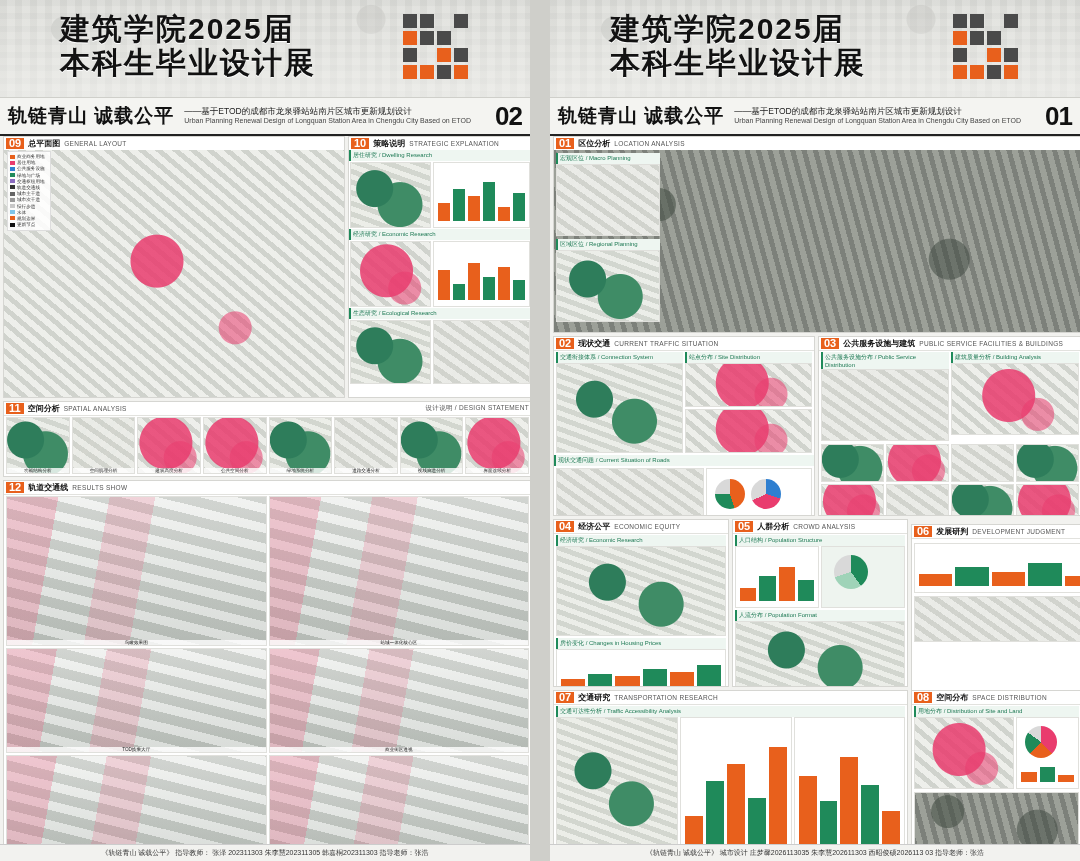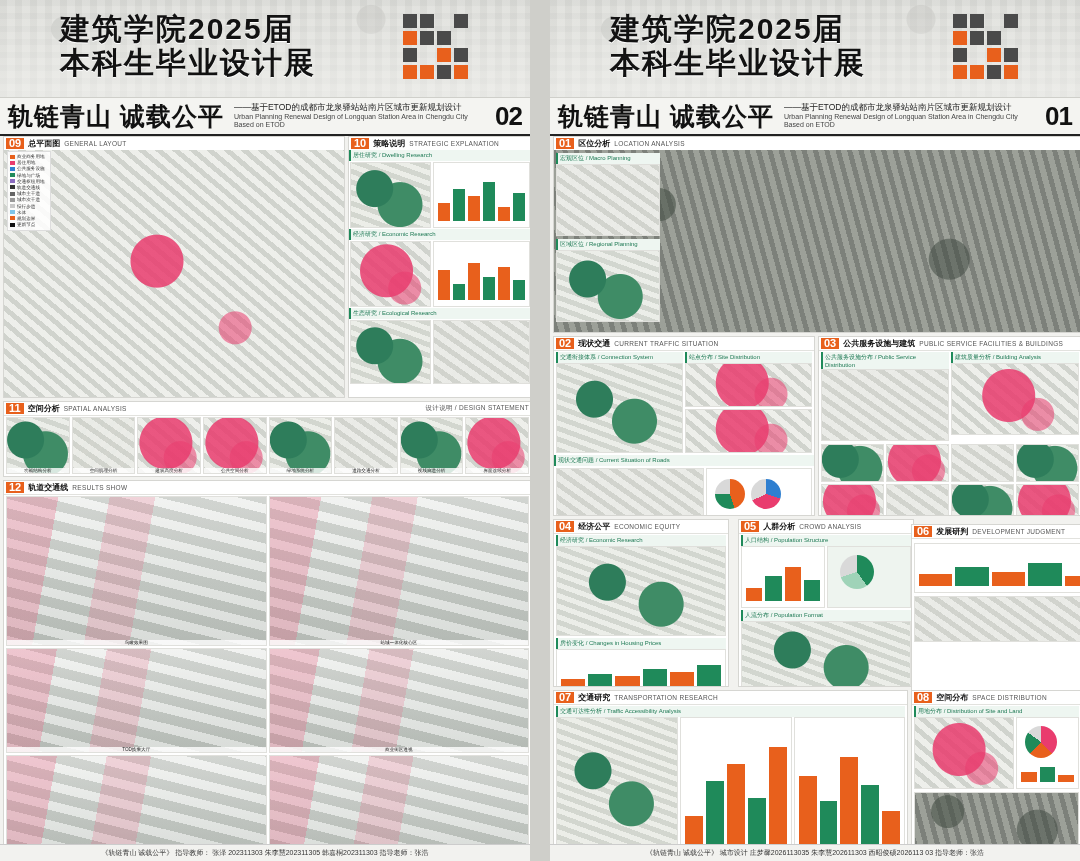--- a/index.html
+++ b/index.html
@@ -19,21 +19,21 @@
   .hdr .veil{position:absolute;inset:0;background:linear-gradient(180deg,rgba(245,245,242,.55),rgba(245,245,242,.80));}
   .hdr .title{position:absolute;left:60px;top:12px;z-index:3;color:#121212;font-weight:bold;line-height:1.12;
      font-size:30px;letter-spacing:2px;text-shadow:0 1px 0 #fff;}
   .hdr .title span{display:block;}
   .logo{position:absolute;right:62px;top:14px;z-index:3;display:grid;grid-template-columns:repeat(4,14px);grid-auto-rows:14px;gap:3px;}
   .logo i{display:block;background:#4a4a4a;}
   .logo i.o{background:#e8601c;}
   .logo i.n{background:transparent;}
   
   .brandbar{position:relative;height:36px;background:#f4f4f1;border-top:1px solid #cfcfca;border-bottom:2px solid #222;display:flex;align-items:center;padding:0 8px;}
-  .brand-cn{font-size:25px;font-weight:bold;color:#111;letter-spacing:1px;white-space:nowrap;}
+  .brand-cn{font-size:19px;font-weight:bold;color:#111;letter-spacing:1px;white-space:nowrap;}
   .sub{margin-left:10px;font-size:8.5px;color:#222;line-height:1.25;flex:1;}
   .sub .l2{color:#444;font-size:7px;}
   .sheetno{font-size:26px;font-weight:bold;color:#111;margin-left:6px;letter-spacing:-1px;}
   
   .body{position:relative;height:728px;padding:3px;box-sizing:border-box;}
   .sec{position:absolute;box-sizing:border-box;background:#fff;border:1px solid #d6d6d2;overflow:hidden;}
   .sech{display:flex;align-items:center;gap:4px;height:13px;padding:0 2px;background:#fff;border-bottom:1px solid #e2e2de;}
   .tagn{background:#e8601c;color:#fff;font-size:11px;font-weight:bold;padding:1px 3px;line-height:9px;}
   .tagcn{font-size:8px;font-weight:bold;color:#111;}
   .tagen{font-size:6.5px;color:#555;letter-spacing:.3px;}
@@ -479,21 +479,21 @@
                 <i style="height:55%"></i>
                 <i style="height:45%"></i>
                 <i style="height:72%"></i>
                 <i style="height:60%"></i>
                 <i style="height:88%"></i>
               </div>
           </div>
         </div>
       </div>
 
-      <div class="sec" style="left:188px;top:383px;width:176px;height:168px">
+      <div class="sec" style="left:182px;top:383px;width:176px;height:168px">
         <div class="sech">
           <span class="tagn">05</span>
           <span class="tagcn">人群分析</span>
           <span class="tagen">CROWD ANALYSIS</span>
         </div>
         <div style="position:absolute;top:13px;left:0;right:0;bottom:0;padding:2px;box-sizing:border-box">
           <div class="subh">人口结构 / Population Structure</div>
           <div style="display:flex;gap:2px">
             <div class="cell" style="flex:1;height:60px;background:#fff">
               <div class="bars">

